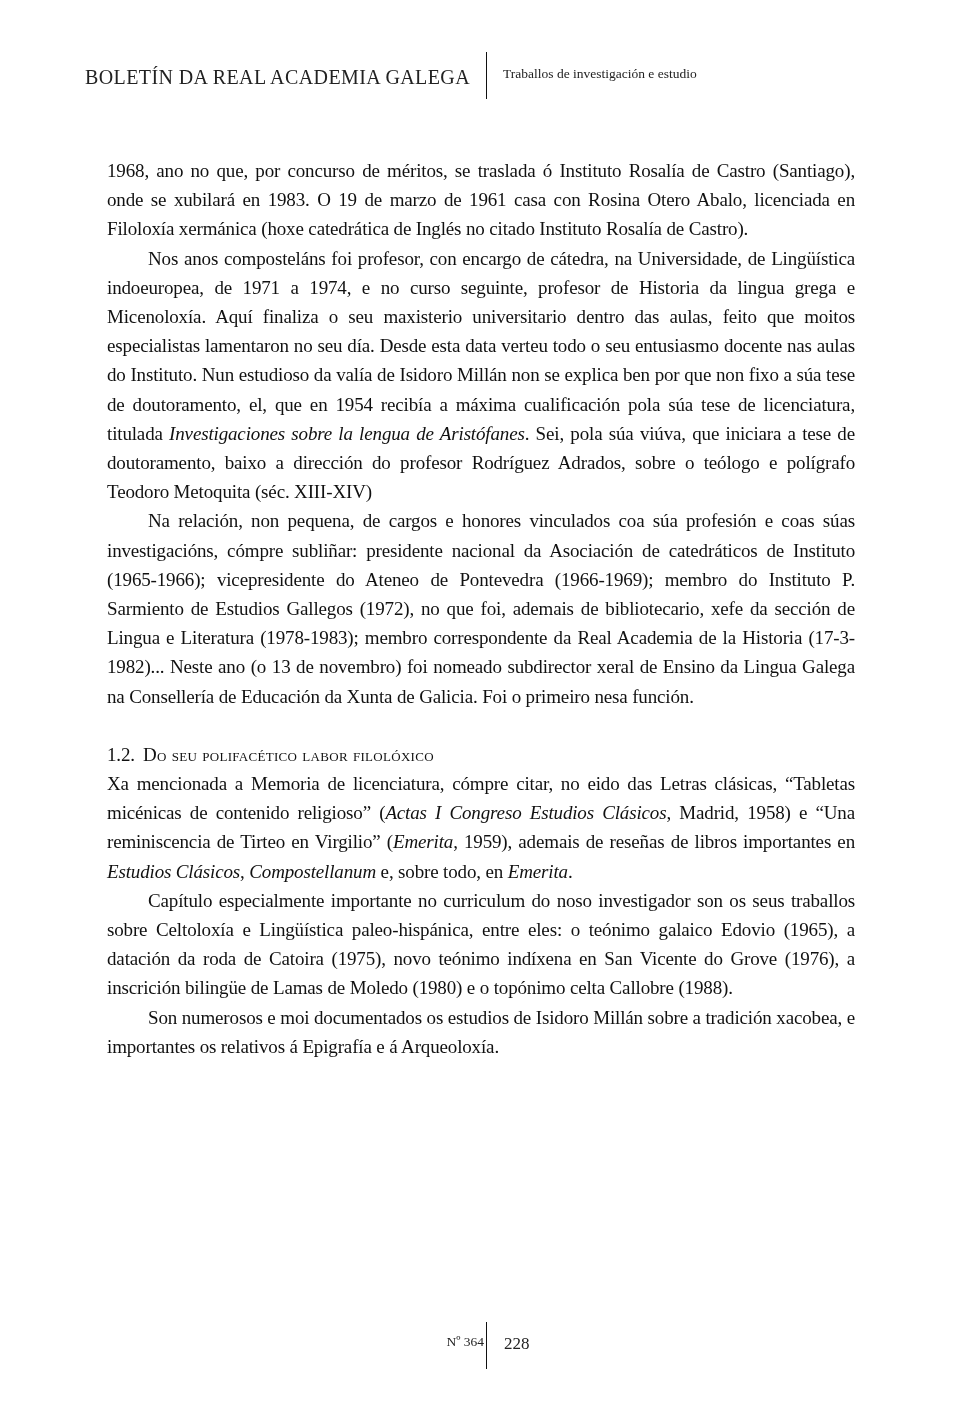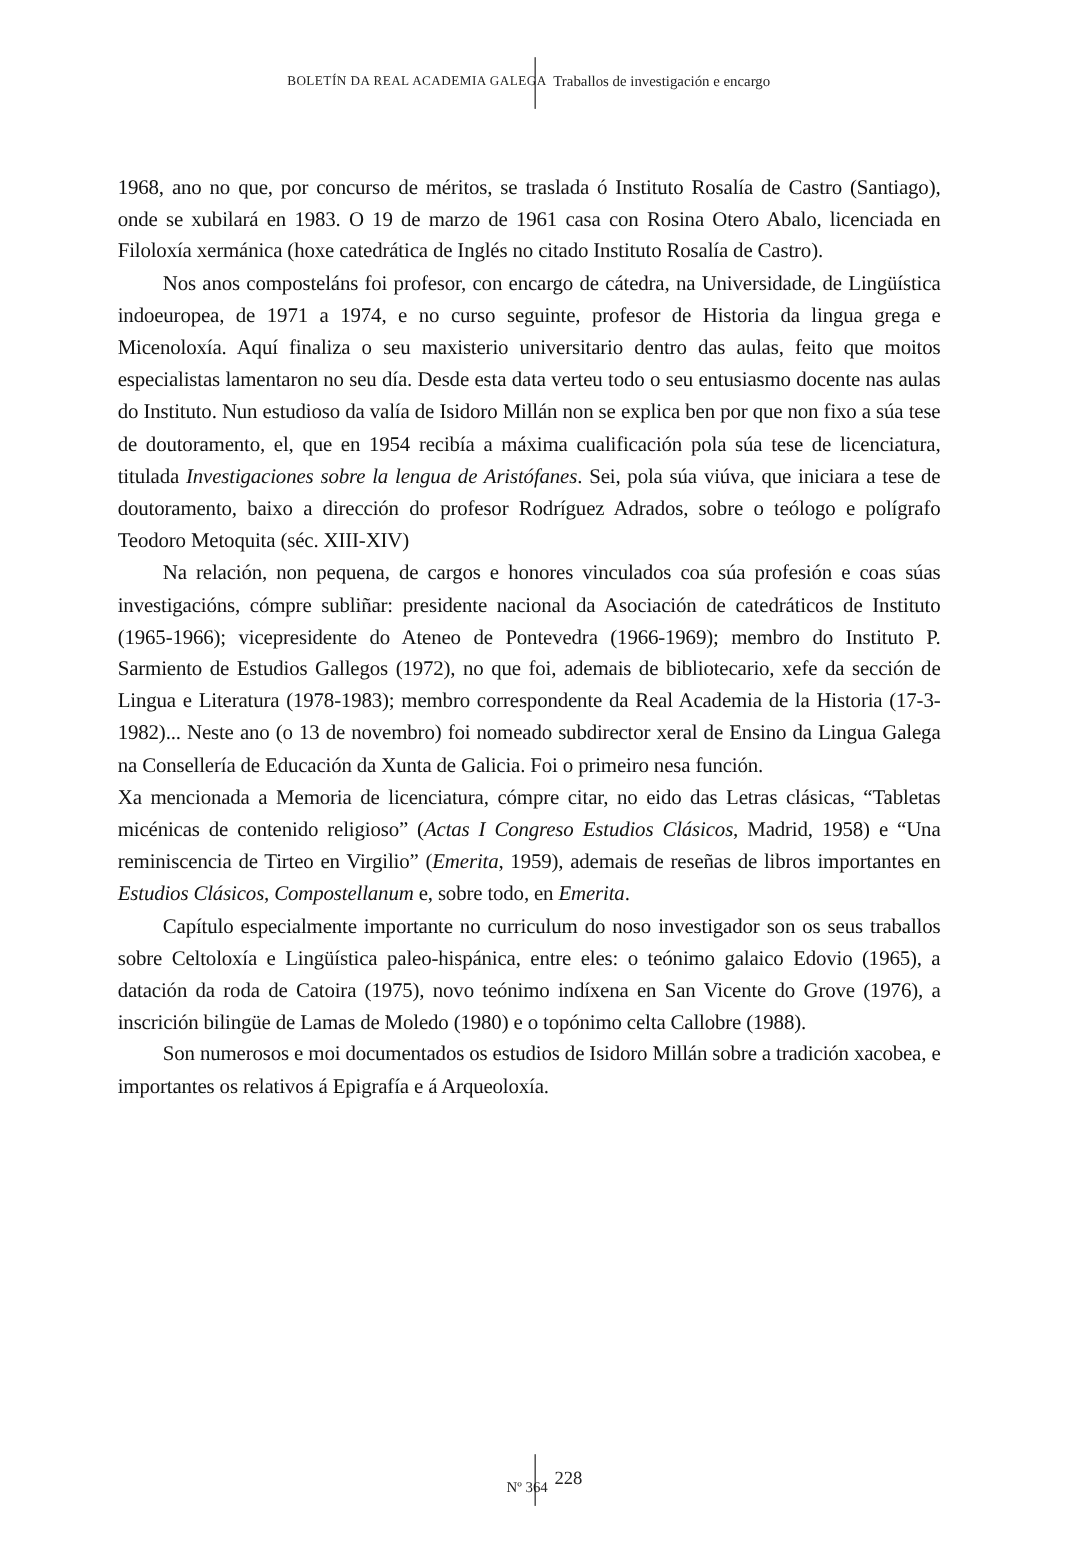--- a/index.html
+++ b/index.html
@@ -4,22 +4,22 @@
 <style>
   html, body { margin: 0; padding: 0; background: #ffffff; }
   body {
     width: 975px; height: 1417px; position: relative; overflow: hidden;
     font-family: "Liberation Serif", "DejaVu Serif", serif; color: #111111;
   }
   .header {
     position: absolute; top: 52px; left: 0; width: 975px; height: 48px;
   }
   .header .left {
-    position: absolute; right: 478px; top: 14px;
-    font-size: 12px; letter-spacing: 0.4px; color: #222;
+    position: absolute; right: 505px; top: 14px;
+    font-size: 20px; letter-spacing: 0.4px; color: #222;
     white-space: nowrap;
     text-align: center;
   }
   .header .divider {
     position: absolute; left: 486px; top: 0; width: 1px; height: 47px; background: #111;
   }
   .header .right {
     position: absolute; left: 503px; top: 14px;
     font-size: 13.5px; color: #222; white-space: nowrap;
   }
@@ -34,43 +34,44 @@
   .heading {
     margin-top: 29px !important; font-size: 19px;
   }
   .heading .num { margin-right: 8px; }
   .heading .sc { font-variant: small-caps; letter-spacing: 0.3px; }
   sup.fn { font-size: 11px; vertical-align: 5px; }
   .footer {
     position: absolute; top: 1322px; left: 0; width: 975px; height: 48px;
   }
   .footer .left {
-    position: absolute; right: 477px; top: 12px; font-size: 13.5px; color: #222; margin-top: 10px;
+    position: absolute; right: 491px; top: 12px; font-size: 13.5px; color: #222;
   }
   .footer .divider {
     position: absolute; left: 486px; top: 0; width: 1px; height: 47px; background: #111;
   }
   .footer .right {
     position: absolute; left: 504px; top: 12px; font-size: 17px; color: #222;
   }
 </style>
 </head>
 <body>
 
 <div class="header">
   <span class="left">BOLETÍN DA REAL ACADEMIA GALEGA</span>
   <span class="divider"></span>
-  <span class="right">Traballos de investigación e encargo</span>
+  <span class="right">Traballos de investigación e estudio</span>
 </div>
 
 <div class="content">
   <p>1968, ano no que, por concurso de méritos, se traslada ó Instituto Rosalía de Castro (Santiago), onde se xubilará en 1983. O 19 de marzo de 1961 casa con Rosina Otero Abalo, licenciada en Filoloxía xermánica (hoxe catedrática de Inglés no citado Instituto Rosalía de Castro).</p>
   <p class="indent"><span>Nos anos composteláns foi profesor, con encargo de cátedra, na Universidade, de Lingüística indoeuropea, de 1971 a 1974, e no curso seguinte, profesor de Historia da lingua grega e Micenoloxía. Aquí finaliza o seu maxisterio universitario dentro das aulas, feito que moitos especialistas lamentaron no seu día. Desde esta data verteu todo o seu entusiasmo docente nas aulas do Instituto. Nun estudioso da valía de Isidoro Millán non se explica ben por que non fixo a súa tese de doutoramento, el, que en 1954 recibía a máxima cualificación pola súa tese de licenciatura, titulada </span><em>Investigaciones sobre la lengua de Aristófanes</em><span>. Sei, pola súa viúva, que iniciara a tese de doutoramento, baixo a dirección do profesor Rodríguez Adrados, sobre o teólogo e polígrafo Teodoro Metoquita (séc. XIII-XIV)</span></p>
   <p class="indent">Na relación, non pequena, de cargos e honores vinculados coa súa profesión e coas súas investigacións, cómpre subliñar: presidente nacional da Asociación de catedráticos de Instituto (1965-1966); vicepresidente do Ateneo de Pontevedra (1966-1969); membro do Instituto P. Sarmiento de Estudios Gallegos (1972), no que foi, ademais de bibliotecario, xefe da sección de Lingua e Literatura (1978-1983); membro correspondente da Real Academia de la Historia (17-3-1982)... Neste ano (o 13 de novembro) foi nomeado subdirector xeral de Ensino da Lingua Galega na Consellería de Educación da Xunta de Galicia. Foi o primeiro nesa función.</p>
 
+  <p class="heading"><span class="num">1.2.</span><span class="sc">Do seu polifacético labor filolóxico</span></p>
 
   <p><span>Xa mencionada a Memoria de licenciatura, cómpre citar, no eido das Letras clásicas, “Tabletas micénicas de contenido religioso” (</span><em>Actas I Congreso Estudios Clásicos</em><span>, Madrid, 1958) e “Una reminiscencia de Tirteo en Virgilio” (</span><em>Emerita</em><span>, 1959), ademais de reseñas de libros importantes en </span><em>Estudios Clásicos</em><span>, </span><em>Compostellanum</em><span> e, sobre todo, en </span><em>Emerita</em><span>.</span></p>
   <p class="indent">Capítulo especialmente importante no curriculum do noso investigador son os seus traballos sobre Celtoloxía e Lingüística paleo-hispánica, entre eles: o teónimo galaico Edovio (1965), a datación da roda de Catoira (1975), novo teónimo indíxena en San Vicente do Grove (1976), a inscrición bilingüe de Lamas de Moledo (1980) e o topónimo celta Callobre (1988).</p>
   <p class="indent">Son numerosos e moi documentados os estudios de Isidoro Millán sobre a tradición xacobea, e importantes os relativos á Epigrafía e á Arqueoloxía.</p>
 </div>
 
 <div class="footer">
   <span class="left">Nº 364</span>
   <span class="divider"></span>
   <span class="right">228</span>

